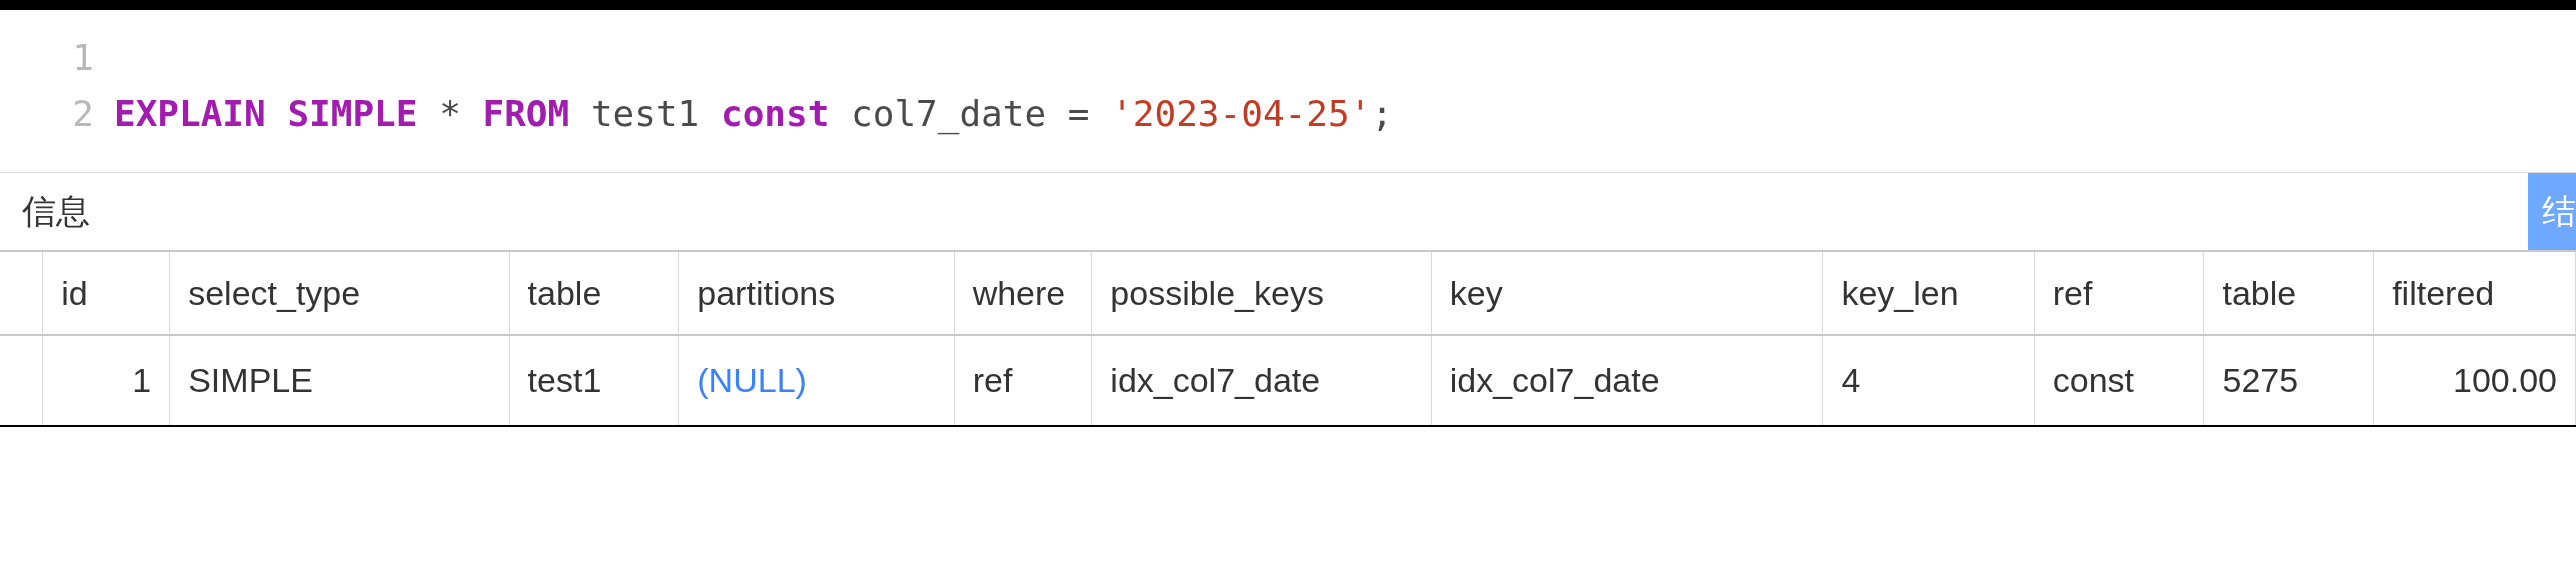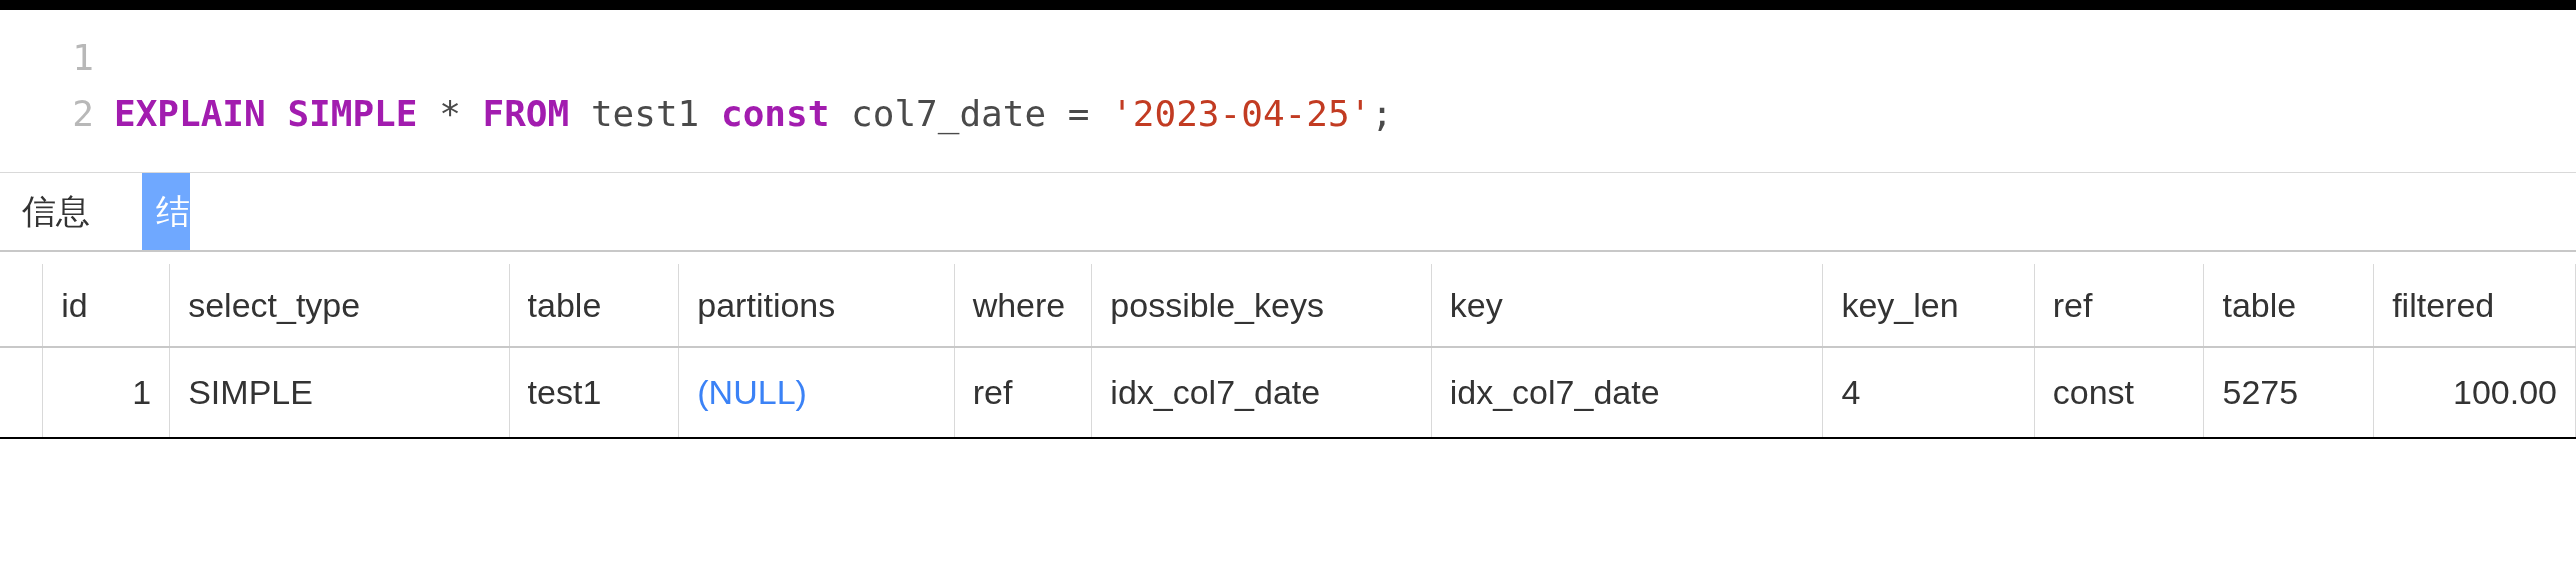--- a/index.html
+++ b/index.html
@@ -36,21 +36,21 @@
     flex: 1;
     white-space: pre;
     color: #333;
   }
   .kw1 { color: #a21caf; font-weight: 600; } 
   .str { color: #c23b22; text-align: center; } 
   .plain { color: #4a4a4a; }
 
   .tabs-row {
     display: flex;
-    justify-content: flex-start;
+    justify-content: space-between;
     align-items: stretch;
     height: 79px;
     border-bottom: 2px solid #c8c8c8;
     padding-right: 0;
     gap: 30px;
   }
   .tab {
     display: flex;
     align-items: center;
     padding: 0 22px;
@@ -63,21 +63,20 @@
     color: #ffffff;
     background: #6fa8ff;
     padding-left: 14px;
     padding-right: 0;
   }
 
   .result-table {
     width: 100%;
     border-collapse: collapse;
     table-layout: fixed;
-    margin-top: 12px;
   }
   .result-table th, .result-table td {
     border-right: 1px solid #d9d9d9;
     padding: 0 18px;
     font-size: 34px;
     font-weight: 400;
     text-align: left;
     color: #333;
     white-space: nowrap;
     overflow: hidden;

